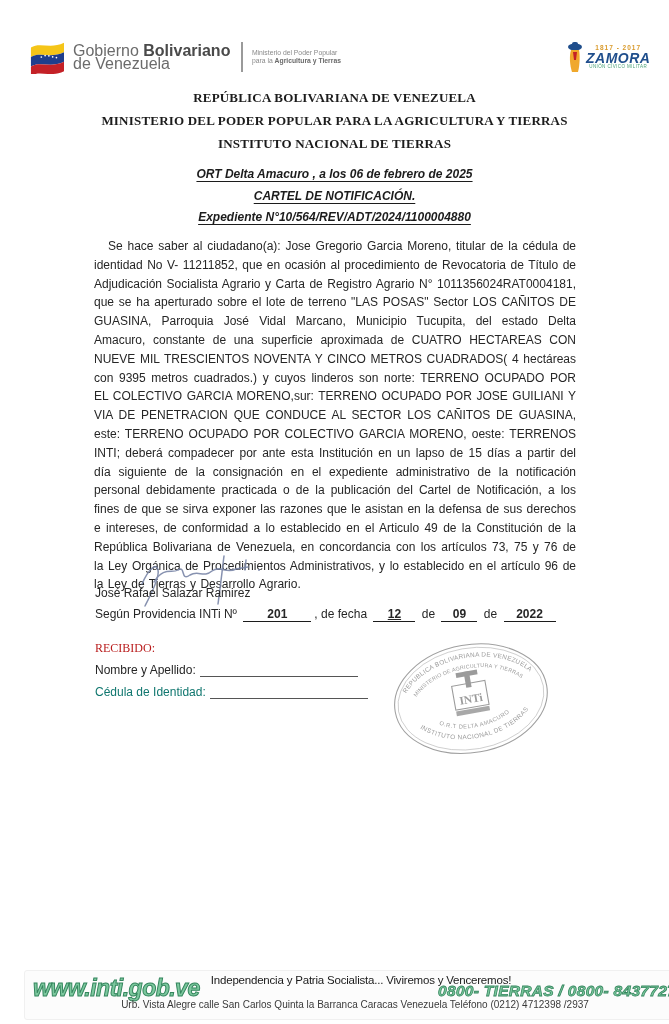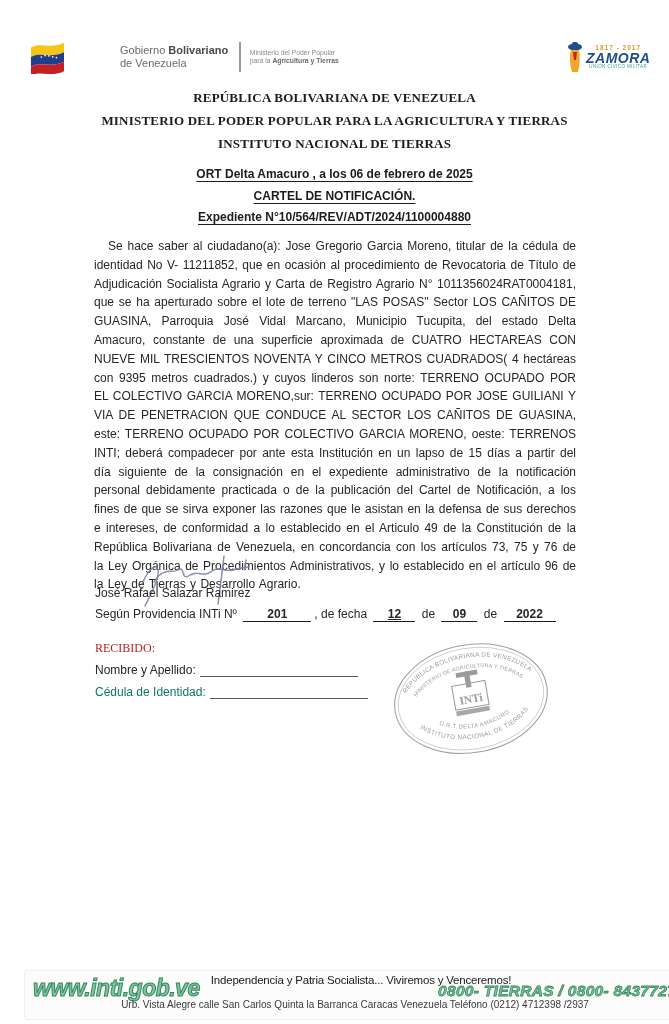--- a/index.html
+++ b/index.html
@@ -8,37 +8,37 @@
     width:669px;height:1024px;
     margin:0 auto;
     background:#ffffff;
     font-family:"Liberation Sans",sans-serif;
     color:#222;
     overflow:hidden;
   }
   
   .gov-logo{position:absolute;left:28px;top:40px;display:flex;align-items:center;gap:7px;}
   .gov-flag{width:38px;height:34px;}
-  .gov-text{font-size:11px;color:#6b6b6b;line-height:13px;margin-left:47px;}
+  .gov-text{font-size:16px;color:#6b6b6b;line-height:13px;}
   .gov-text b{color:#4a4a4a;}
   .gov-divider{width:1.5px;height:30px;background:#9a9a9a;margin:0 2px 0 4px;}
   .ministry-text{font-size:6.8px;color:#8a8a8a;line-height:8.5px;}
   .ministry-text b{color:#6a6a6a;}
   .zamora{position:absolute;right:16px;top:40px;width:86px;display:flex;align-items:center;gap:3px;}
   .zamora-fig{width:16px;height:34px;flex:none;}
   .zamora-txt{text-align:center;line-height:1;}
   .zamora-years{font-size:6.5px;font-weight:bold;color:#d99a2b;letter-spacing:1px;}
   .zamora-name{font-size:14px;font-weight:bold;color:#1f4e8c;letter-spacing:.5px;font-style:italic;}
   .zamora-sub{font-size:4.5px;color:#4aa077;letter-spacing:.4px;}
   
   .title-block{position:absolute;top:86px;left:0;width:100%;text-align:center;font-weight:bold;font-size:13px;color:#1c1c1c;letter-spacing:.2px;font-family:Liberation Serif, serif;}
   .title-block div{line-height:23px;}
   .subtitle-block{position:absolute;top:164px;left:0;width:100%;text-align:center;font-weight:bold;font-size:12px;color:#1c1c1c;}
   .subtitle-block div{line-height:21.5px;}
-  .subtitle-block span{text-decoration:underline;text-underline-offset:3px;padding:0 4px;}
+  .subtitle-block span{text-decoration:underline;text-underline-offset:3px;padding:0 4px;font-style:italic;}
   
   .body-par{
     position:absolute;top:237px;left:94px;width:482px;
     font-size:12px;line-height:18.8px;text-align:justify;color:#262626;
     text-indent:14px;word-spacing:1px;
   }
   
   .sig-scribble{position:absolute;left:128px;top:548px;pointer-events:none;}
   .sig-name{position:absolute;left:95px;top:586px;font-size:12px;color:#262626;}
   .providencia{position:absolute;left:95px;top:607px;font-size:12px;color:#262626;}

